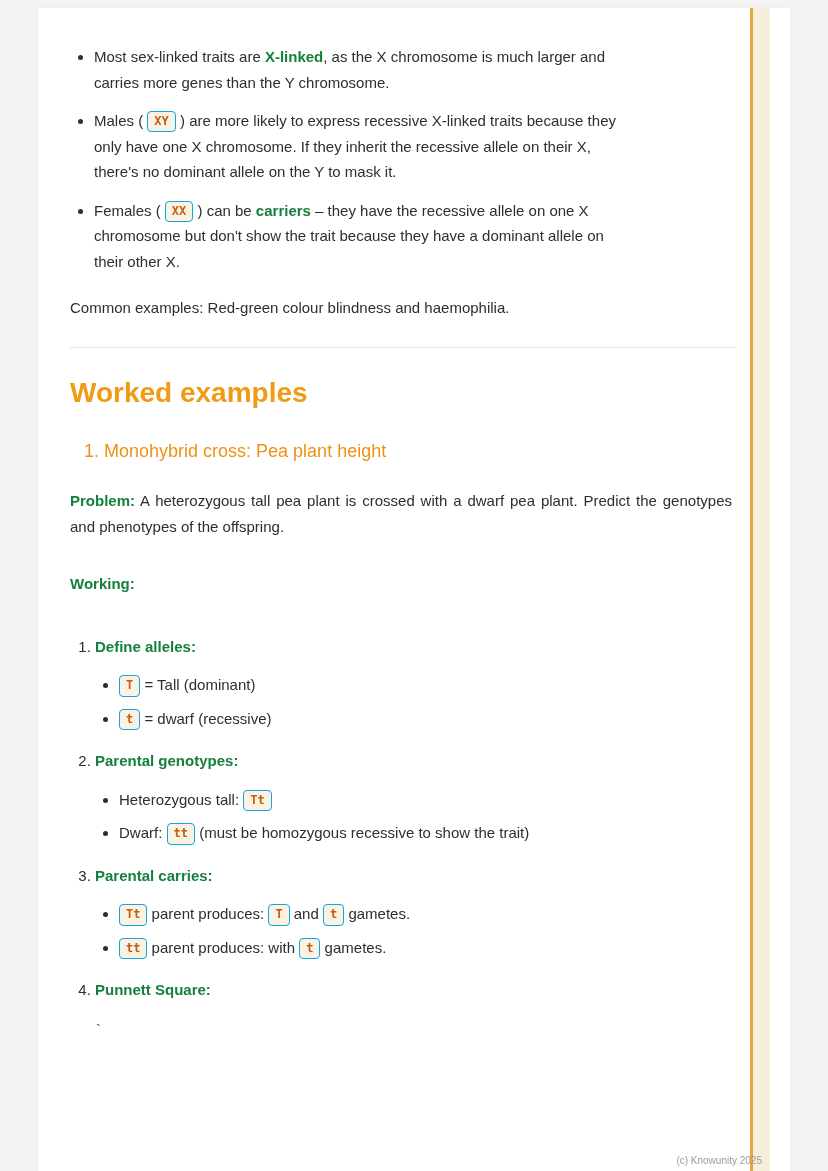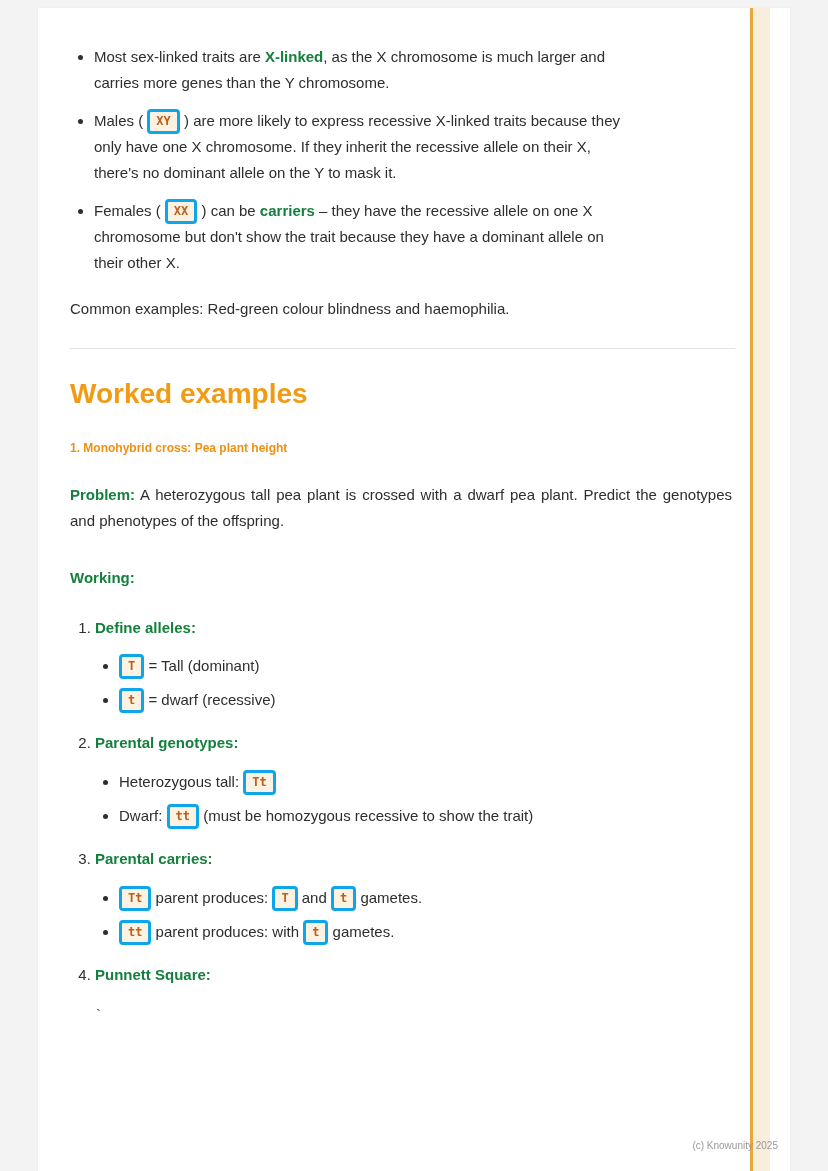--- a/index.html
+++ b/index.html
@@ -39,56 +39,56 @@
   ul.bullets > li { margin-bottom: 13px; }
   ul.bullets > li:last-child { margin-bottom: 0; }
 
   .chip {
     display: inline-block;
     font-family: "DejaVu Sans Mono", "Liberation Mono", monospace;
     font-size: 12px;
     font-weight: bold;
     color: #c05d18;
     background: #fbf2e2;
-    border: 3px solid #0ea5e9;
+    border: 1px solid #0ea5e9;
     border-radius: 4px;
     padding: 1px 6px 2px;
     line-height: 1.35;
     vertical-align: 1px;
   }
 
   .para { margin: 0 0 26px 0; }
   hr.divider { border: none; border-top: 1px solid #e3e3e3; margin: 0 0 28px 0; width: 665px; }
 
   h2.section {
     color: #f09b13;
     font-size: 28px;
     font-weight: 700;
     margin: 0 0 31px 0;
     line-height: 1.2;
   }
   h3.subsection {
     color: #ee9113;
-    font-size: 12px;
-    font-weight: 700;
-    margin: 0 0 25px 0;
+    font-size: 18px;
+    font-weight: 400;
+    margin: 0 0 25px 14px;
     line-height: 1.3;
   }
   .problem { text-align: justify; margin-bottom: 32px; }
-  .working { margin-bottom: 24px; }
+  .working { margin-bottom: 37px; }
 
   ol.steps { list-style: decimal; padding-left: 25px; margin: 0; }
   ol.steps > li { margin-bottom: 17px; }
   ul.sub { list-style: disc; padding-left: 24px; margin: 13px 0 4px 0; }
   ul.sub > li { margin-bottom: 8px; }
   .stray { margin: 14px 0 0 1px; color: #3a3a3c; }
 
   .footer {
     position: absolute;
-    right: 12px;
+    right: 28px;
     bottom: 30px;
     font-size: 10px;
     color: #9a9a9a;
     z-index: 2;
   }
 </style>
 </head>
 <body>
 
 <div class="canvas">

